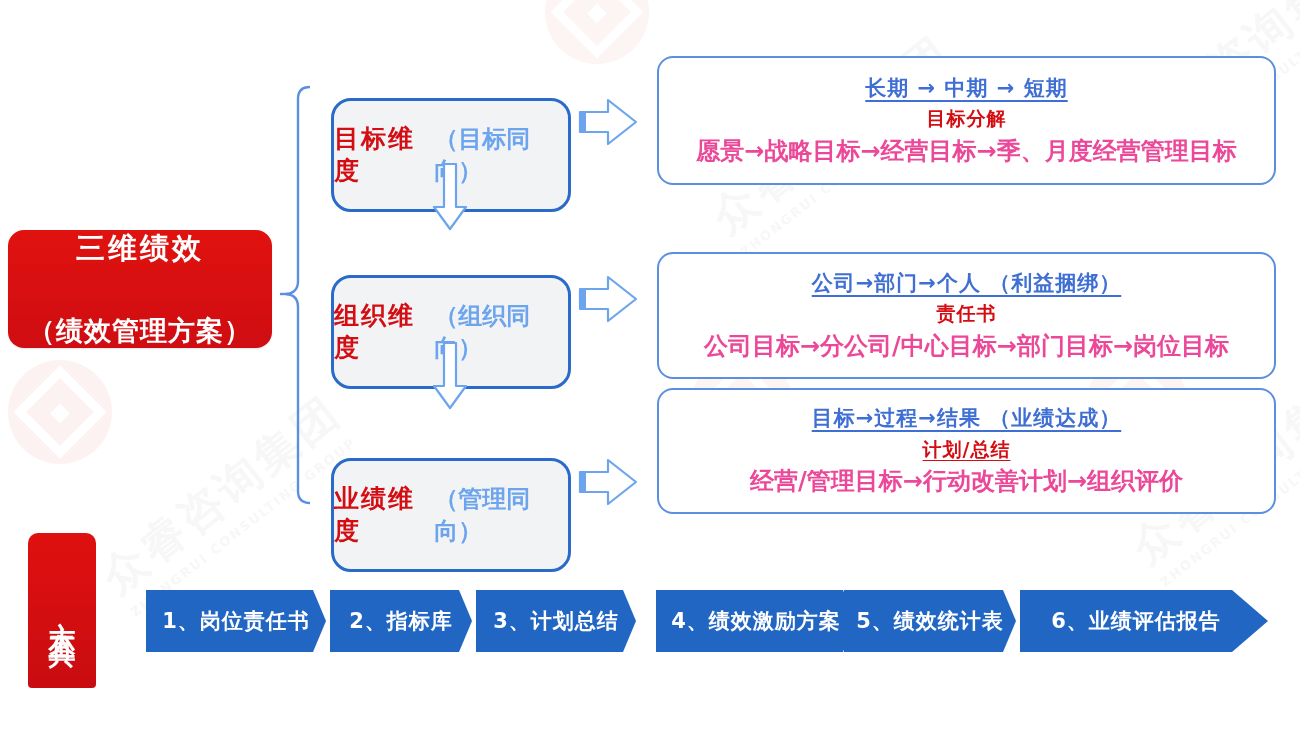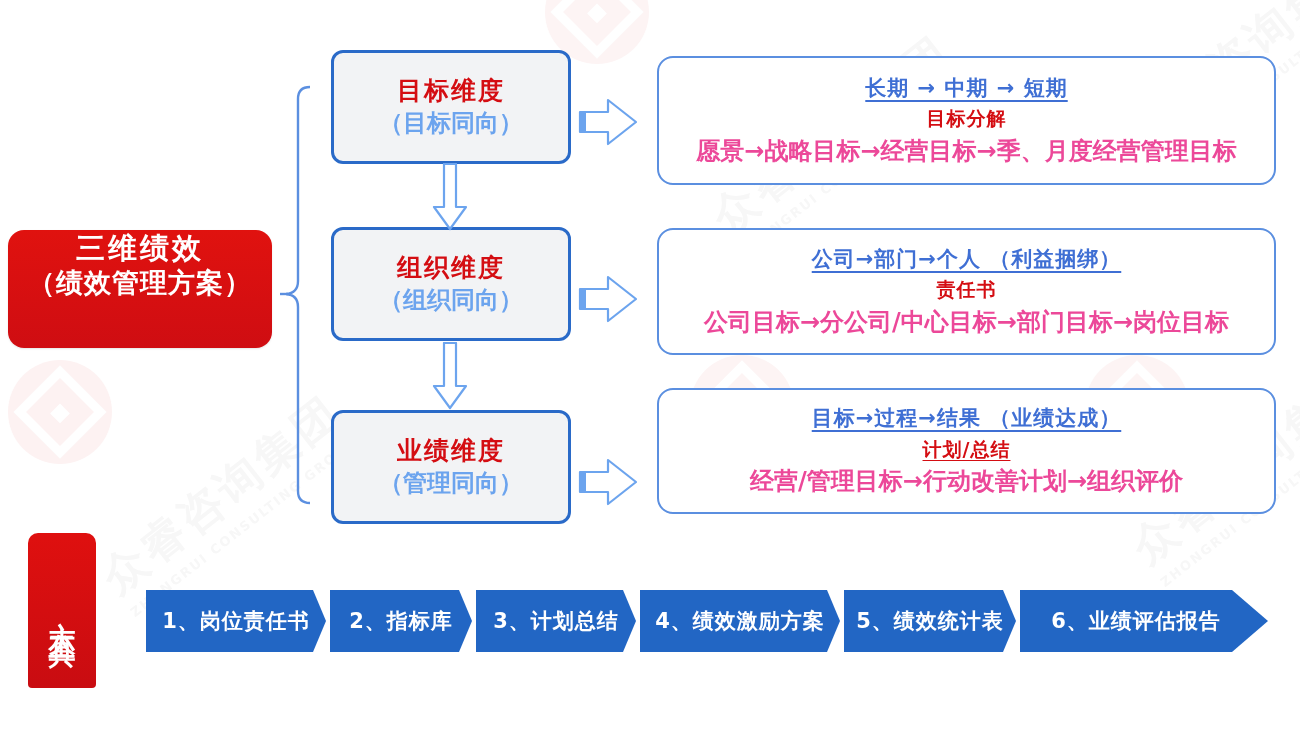--- a/index.html
+++ b/index.html
@@ -36,38 +36,38 @@
   .wm-txt .cn{font-size:44px;letter-spacing:4px;}
   .wm-txt .en{font-size:13px;letter-spacing:2px;display:block;margin-top:2px;}
 
   
   .master{
     position:absolute;
     left:8px;top:230px;width:264px;height:118px;
     background:linear-gradient(180deg,#e0120f 0%,#cf0d12 100%);
     border-radius:16px;
     color:#fff;
-    display:flex;flex-direction:column;align-items:center;justify-content:flex-start;
+    display:flex;flex-direction:column;align-items:center;justify-content:space-between;
     font-weight:bold;
     box-shadow:0 1px 2px rgba(0,0,0,.10);
   }
   .master .l1{font-size:29px;letter-spacing:3px;line-height:1.25;}
   .master .l2{font-size:27px;letter-spacing:1px;line-height:1.25;}
 
   
   .brace{position:absolute;left:280px;top:85px;width:34px;height:420px;}
 
   
   .dim{
     position:absolute;
     width:234px;height:108px;
     border:3px solid #2a6ac8;
-    border-radius:12px;
+    border-radius:20px;
     background:#f2f3f5;
-    display:flex;flex-direction:column;align-items:center;justify-content:center;
+    display:flex;flex-direction:row;align-items:center;justify-content:center;margin-top:48px;
   }
   .dim .t1{color:#d40d12;font-size:25px;font-weight:bold;letter-spacing:2px;line-height:1.3;}
   .dim .t2{color:#6ca4ee;font-size:24px;font-weight:bold;letter-spacing:0px;line-height:1.35;}
   #dim0{left:331px;top:50px;}
   #dim1{left:331px;top:227px;}
   #dim2{left:331px;top:410px;}
 
   
   .vbar{position:absolute;left:408px;width:84px;height:70px;}
   #vbar0{top:163px;}
@@ -82,21 +82,21 @@
   
   .panel{
     position:absolute;left:657px;width:615px;
     border:2px solid #5b8fe0;
     border-radius:16px;
     background:#ffffff;
     display:flex;flex-direction:column;align-items:center;justify-content:center;
     text-align:center;
   }
   #panel0{top:56px;height:125px;}
-  #panel1{top:228px;height:123px;}
+  #panel1{top:252px;height:123px;}
   #panel2{top:388px;height:122px;text-align:right;}
   .panel .ln1{
     color:#3f6fd4;font-size:21px;font-weight:bold;letter-spacing:1px;
     text-decoration:underline;text-underline-offset:5px;
     line-height:1.5;
   }
   .panel .ln2{color:#d40d12;font-size:19px;font-weight:bold;letter-spacing:1px;line-height:1.5;}
   .panel .ln2.u{text-decoration:underline;text-underline-offset:4px;}
   .panel .ln3{color:#ec4899;font-size:24px;font-weight:bold;letter-spacing:0px;line-height:1.5;}
 
@@ -224,21 +224,21 @@
   <div class="tools-row">
     <div class="tool mid" style="left:0px;width:180px;">
       <span>1、岗位责任书</span>
     </div>
     <div class="tool mid" style="left:184px;width:142px;">
       <span>2、指标库</span>
     </div>
     <div class="tool mid" style="left:330px;width:160px;">
       <span>3、计划总结</span>
     </div>
-    <div class="tool mid" style="left:494px;width:200px;">
+    <div class="tool mid" style="left:510px;width:200px;">
       <span>4、绩效激励方案</span>
     </div>
     <div class="tool mid" style="left:698px;width:172px;">
       <span>5、绩效统计表</span>
     </div>
     <div class="tool last" style="left:874px;width:248px;">
       <span style="margin-right:26px;">6、业绩评估报告</span>
     </div>
   </div>
 

